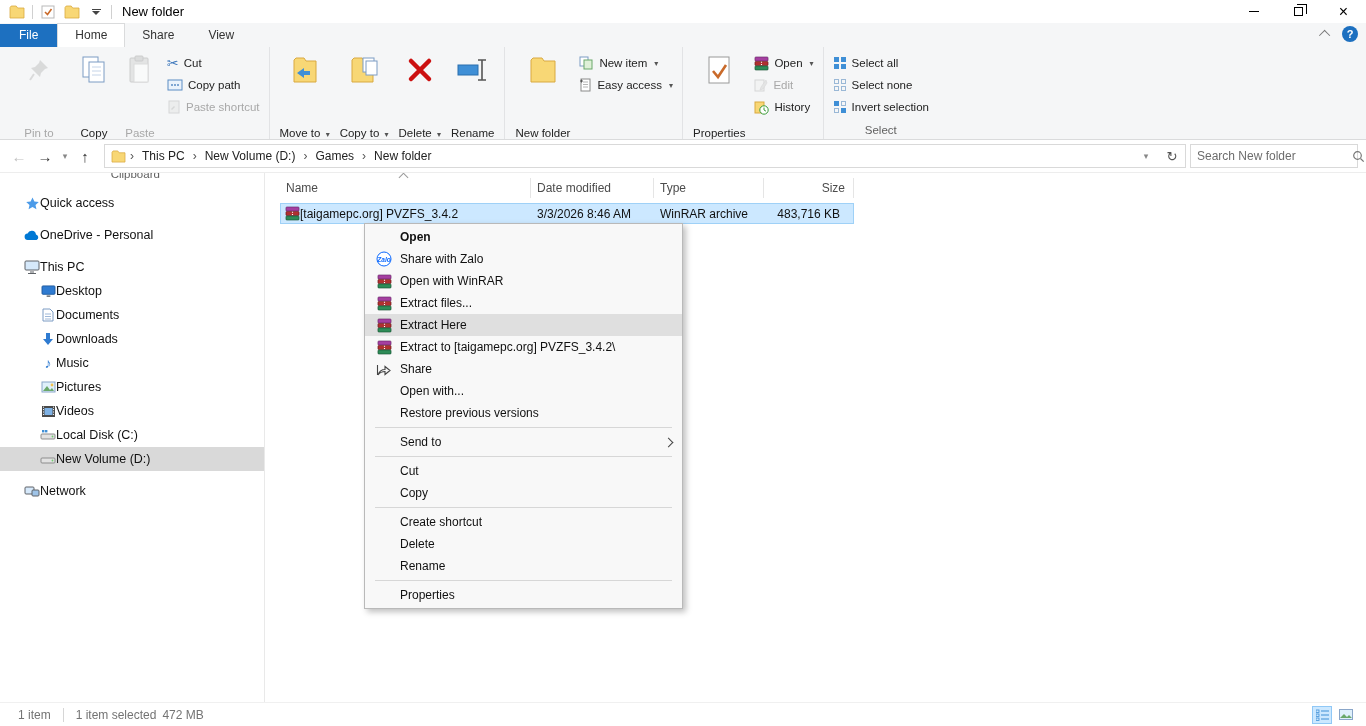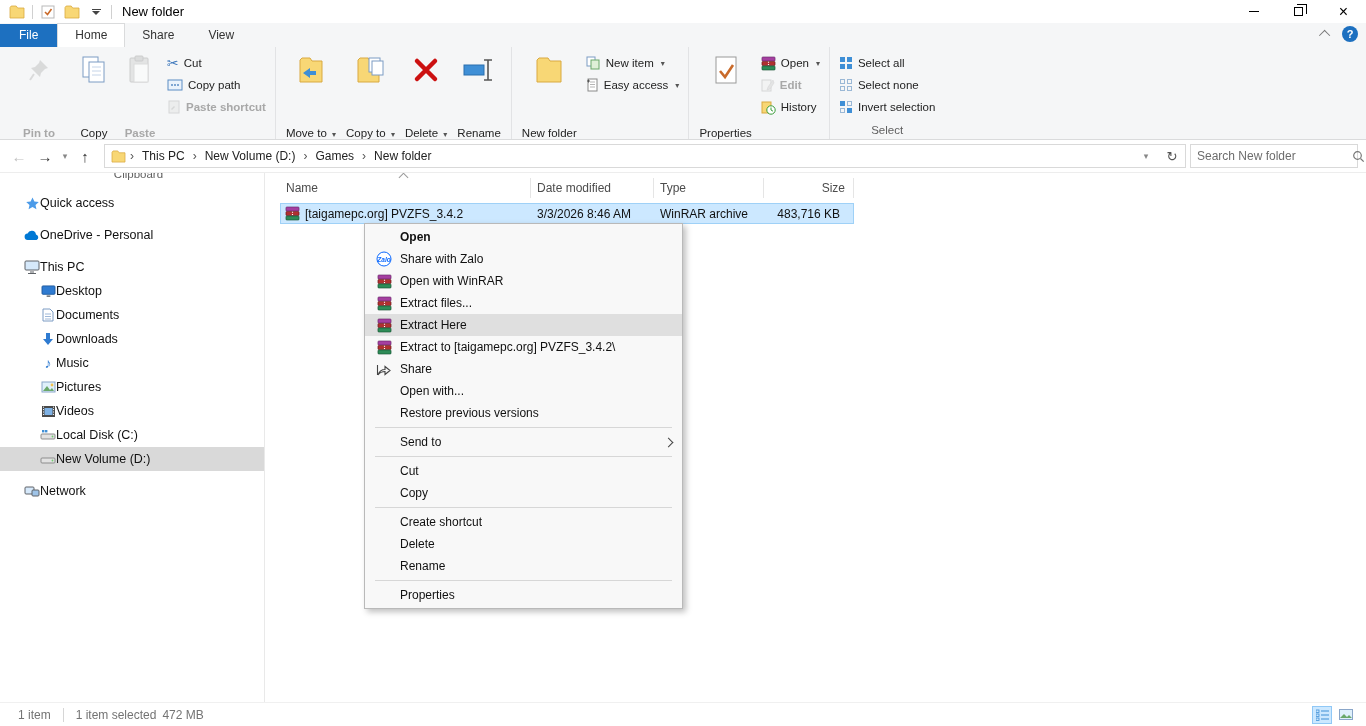--- a/index.html
+++ b/index.html
@@ -27,21 +27,21 @@
   .chev-up { width:8px; height:8px; border-left:1.5px solid #777; border-top:1.5px solid #777; transform:rotate(45deg) translateY(2px); }
   .help-circle { width:16px; height:16px; border-radius:50%; background:#1d70c0; color:#fff; font-size:11px; font-weight:bold; display:flex; align-items:center; justify-content:center; }
 
   
   .ribbon { height:93px; background:#f5f6f7; border-bottom:1px solid #dadbdc; display:flex; padding-left:2px; }
   .rgroup { display:flex; flex-direction:column; border-right:1px solid #e2e3e5; padding:1px 1px 0; }
   .rgroup-content { display:flex; flex:1; align-items:flex-start; padding:2px 4px 0; }
   .rgroup-label { text-align:center; font-size:11.5px; color:#5f5f5f; padding:1px 0 3px; }
   .bigbtn { display:flex; flex-direction:column; align-items:center; justify-content:flex-start; padding:3px 5px 1px; min-width:46px; font-size:11.5px; color:#232323; text-align:center; line-height:13px;gap:38px; }
   .bigbtn .bicon { height:34px; display:flex; align-items:center; justify-content:center; margin-bottom:2px; }
-  .bigbtn.disabled, .smallbtn.disabled { color:#a8a8a8;font-weight:bold; }
+  .bigbtn.disabled, .smallbtn.disabled { color:#a8a8a8; }
   .bigbtn.disabled svg, .smallbtn.disabled svg { opacity:.45; filter:grayscale(1); }
   .smallcol { display:flex; flex-direction:column; justify-content:flex-start; padding-top:2px; }
   .smallbtn { display:flex; align-items:center; gap:5px; height:22px; padding:0 4px; font-size:11.5px; color:#232323; white-space:nowrap; }
   .darr { font-size:8px; color:#555; margin-left:2px; }
 
   
   .addrrow { height:33px; background:#fff; display:flex; align-items:center; padding:0 8px 0 6px; border-bottom:1px solid #ededed; }
   .navbtn { width:26px; height:26px; display:flex; align-items:center; justify-content:center; font-size:15px; color:#333; }
   .navbtn.disabled { color:#c0c0c0; }
   .navbtn.small { width:14px; }
@@ -65,21 +65,21 @@
   .content { flex:1; position:relative; }
   .cols { display:flex; height:30px; align-items:center; margin-left:15px; font-size:12px; color:#4c4c4c; position:relative; }
   .col { padding-left:6px; height:20px; display:flex; align-items:center; border-right:1px solid #e5e5e5; position:relative; }
   .col.name { width:251px; }
   .col.date { width:123px; }
   .col.type { width:110px; }
   .col.size { width:90px; justify-content:flex-end; padding-right:8px; }
   .sortmark { position:absolute; left:120px; top:-4px; width:7px; height:7px; border-left:1px solid #9a9a9a; border-top:1px solid #9a9a9a; transform:rotate(45deg); }
 
   .filerow { display:flex; align-items:center; height:21px; margin-left:15px; width:574px; background:#cce8ff; border:1px solid #9fd1f7; font-size:12px; color:#111; }
-  .fr-name { width:250px; display:flex; align-items:center; gap:5px; padding-left:4px; }
+  .fr-name { width:250px; display:flex; align-items:center; padding-left:4px; }
   .fr-date { width:123px; padding-left:6px; }
   .fr-type { width:110px; padding-left:6px; }
   .fr-size { width:84px; text-align:right; padding-right:8px; }
 
   
   .ctxmenu { position:absolute; left:364px; top:50px; width:319px; background:#f8f8f8; border:1px solid #b9b9b9; box-shadow:3px 3px 6px rgba(0,0,0,.25); padding:2px 0; font-size:12px; z-index:50; }
   .mi { height:22px; display:flex; align-items:center; padding:0 12px 0 11px; color:#111; position:relative; }
   .mi .micon { width:16px; height:16px; margin-right:8px; display:flex; align-items:center; justify-content:center; flex-shrink:0; }
   .mi.hl { background:#dfdfdf; }
   .mi.bold { font-weight:bold; }

